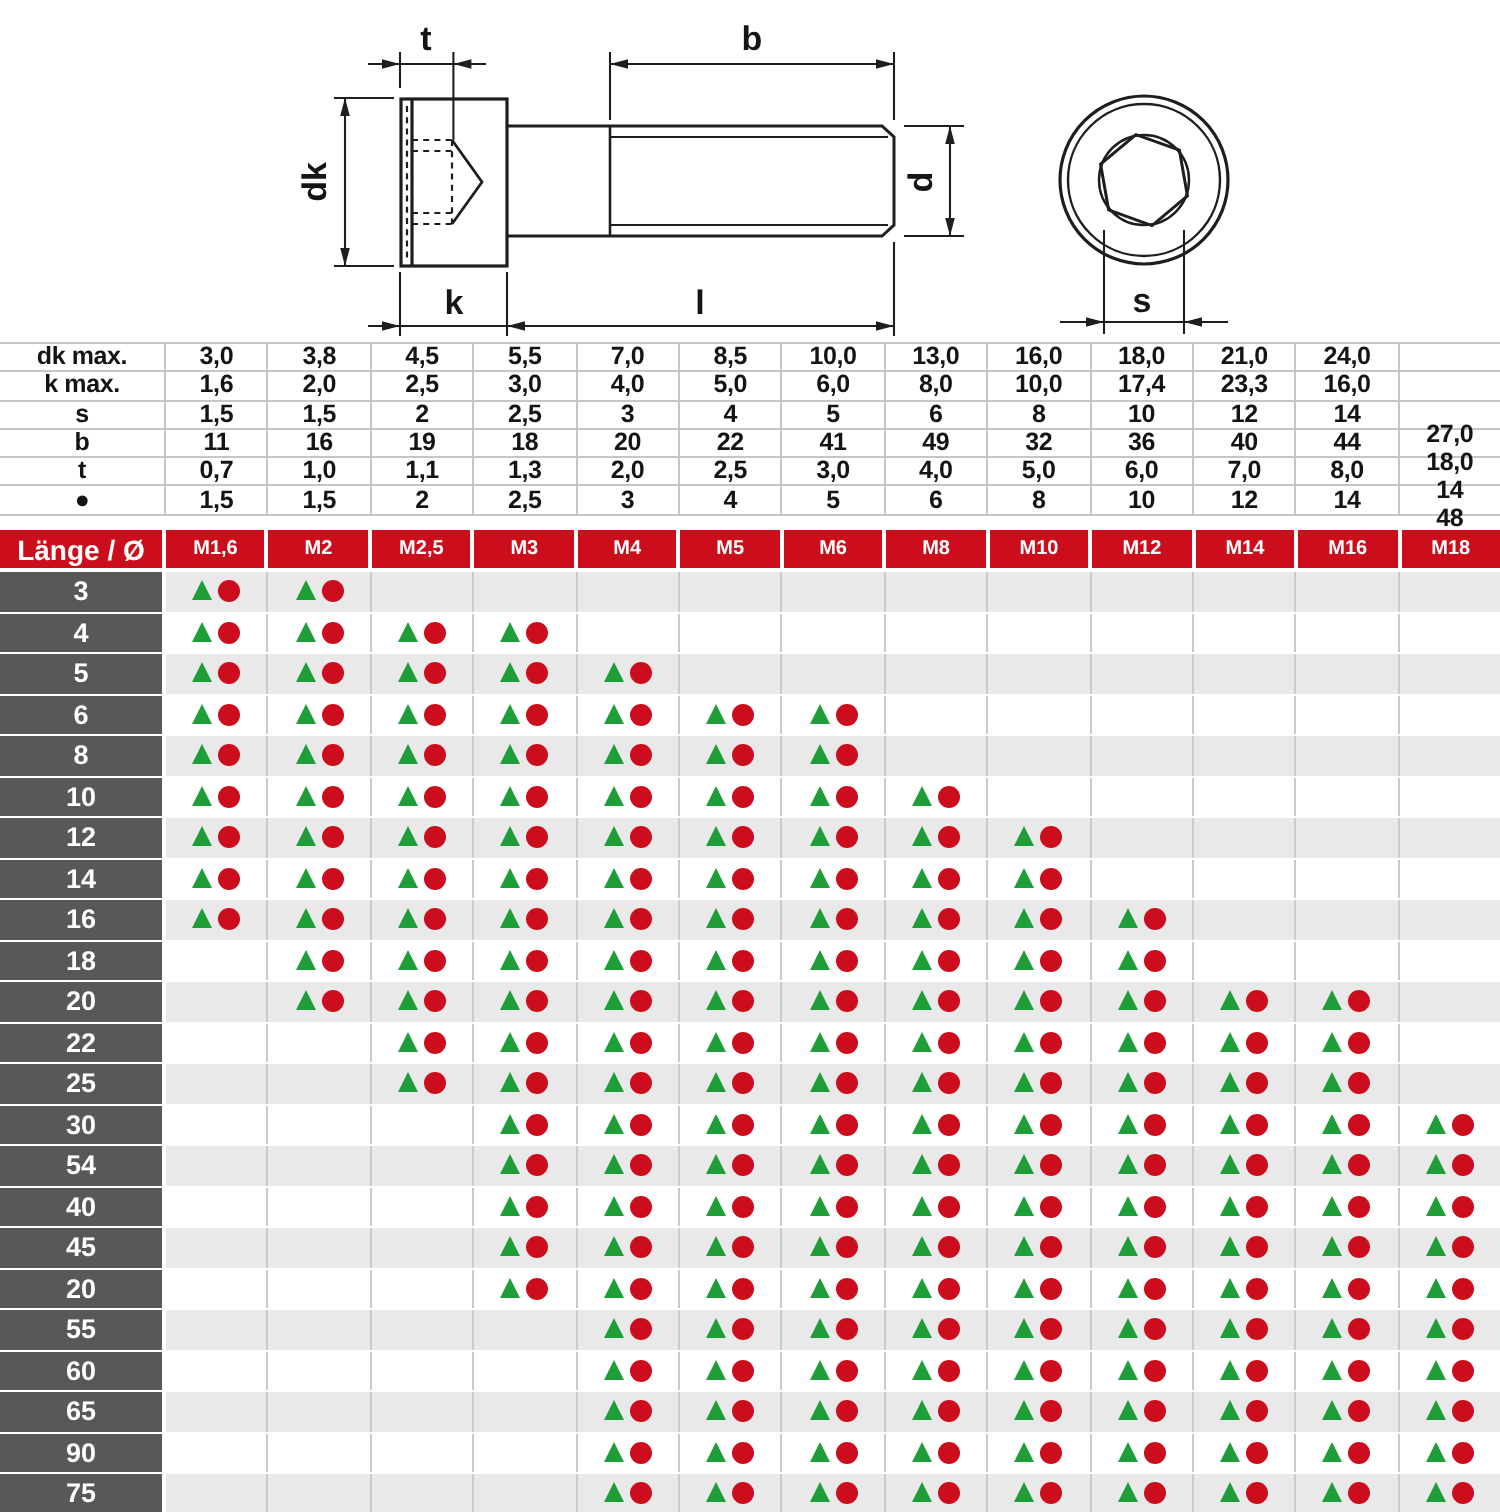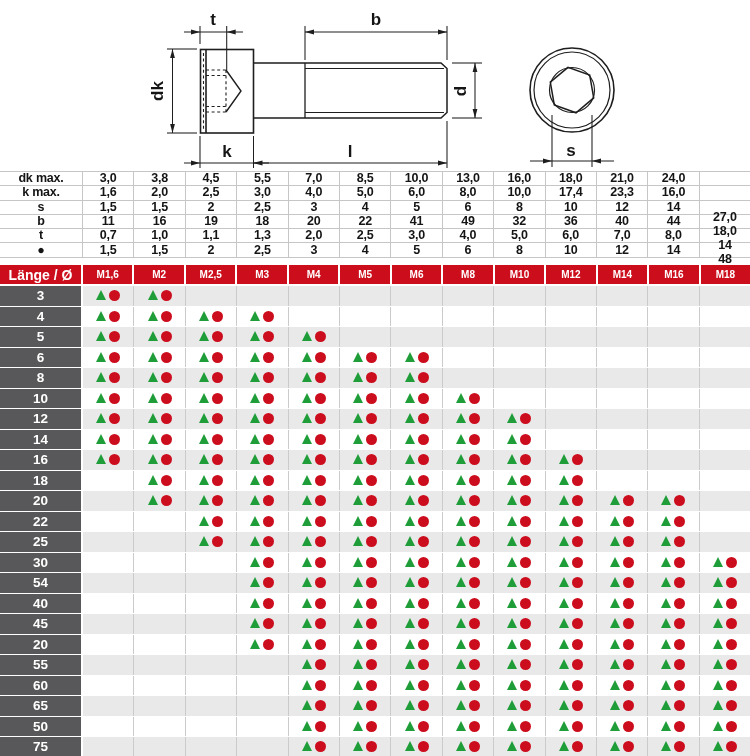--- a/index.html
+++ b/index.html
@@ -1469,21 +1469,21 @@
             </span>
           </div>
           <div class="c-data">
             <span class="sym-pair">
               <span class="tri"></span>
               <span class="dot"></span>
             </span>
           </div>
         </div>
         <div class="frow m-row">
-          <div class="c-label">50</div>
+          <div class="c-label">90</div>
           <div class="c-data"></div>
           <div class="c-data"></div>
           <div class="c-data"></div>
           <div class="c-data"></div>
           <div class="c-data">
             <span class="sym-pair">
               <span class="tri"></span>
               <span class="dot"></span>
             </span>
           </div>

